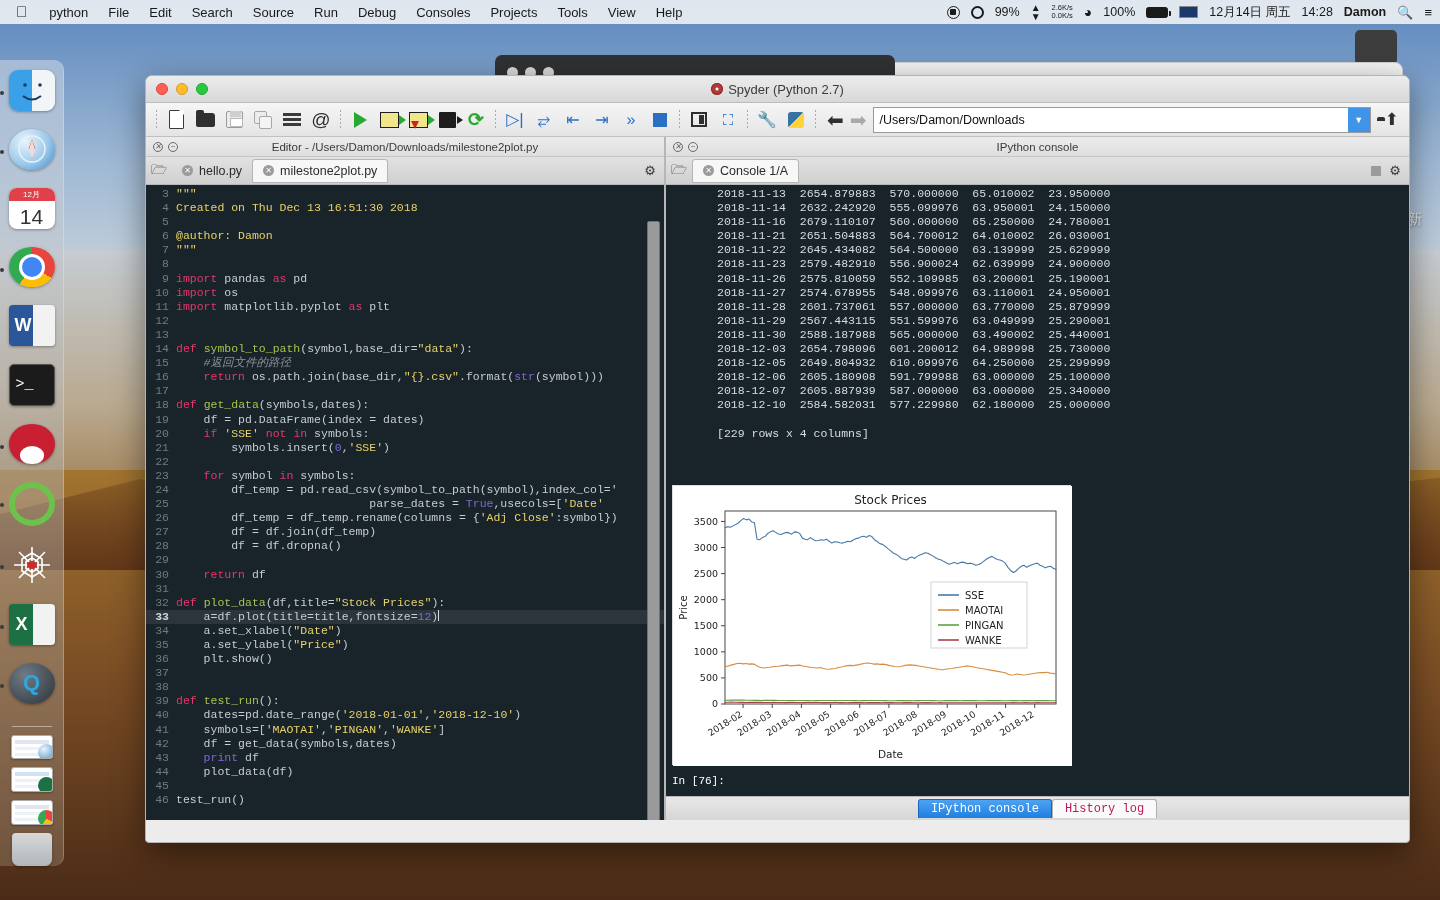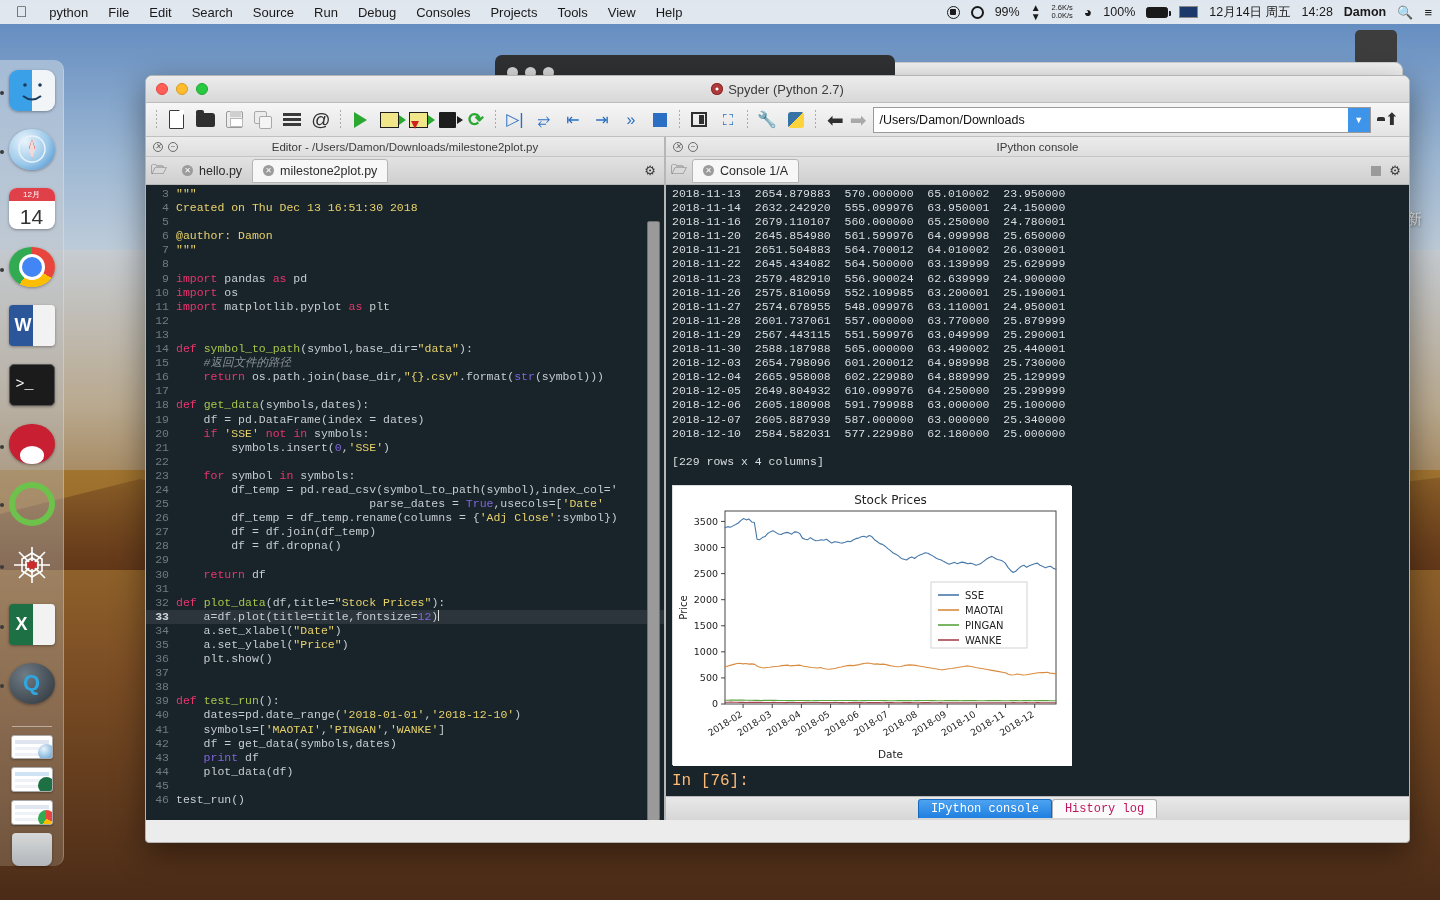--- a/index.html
+++ b/index.html
@@ -231,25 +231,25 @@
   .n0{ color:#7f66d8; }            
   .d { color:#c6cdd2; }            
   .caret { display:inline-block;width:1px;height:11px;background:#dcdcdc;vertical-align:-1px; }
   .vscroll { position:absolute; right:4px; top:36px; width:13px; height:600px;
         background:#9a9a9a; border:1px solid #6f6f6f; border-radius:2px; }
 
   
   .conwrap { flex:1; background:#19232a; position:relative; overflow:hidden;
         font-family:"Liberation Mono","DejaVu Sans Mono",monospace;
         font-size:11.5px; line-height:14.1px; color:#d8dde0; padding:2px 0 0 6px; }
-  .con-row { white-space:pre; }
+  .con-row { white-space:pre;margin-left:45px; }
   .plot { position:absolute; left:6px; top:300px; width:399px; height:280px; background:#fff;
         border:1px solid #ddd; }
-  .in-line { position:absolute; left:6px; bottom:32px; color:#fdba74; font-family:"Liberation Mono",monospace;
-        font-size:16px; }
+  .in-line { position:absolute; left:6px; bottom:32px; color:#ffffff; font-family:"Liberation Mono",monospace;
+        font-size:11px; }
   .con-tabs { position:absolute; left:0; right:0; bottom:0; height:24px;
         background:linear-gradient(180deg,#e8e8e8,#d6d6d6); border-top:1px solid #b8b8b8;
         display:flex; align-items:center; justify-content:center; gap:0; }
   .ctab { height:19px; padding:0 12px; font-size:12px; display:flex; align-items:center;
         border:1px solid #b0b0b0; border-bottom:none; border-radius:3px 3px 0 0; background:#fafafa; color:#be185d;}
   .ctab.sel { background:linear-gradient(180deg,#4da3f0,#1f7fe0); color:#fff; border-color:#1668bd; }
 
   
   .statusbar { height:24px; background:linear-gradient(180deg,#e9e9e9,#d7d7d7);
         border-top:1px solid #bcbcbc; display:flex; align-items:center;
@@ -545,31 +545,29 @@
           <span>Console 1/A</span>
         </div>
         <div class="sqr"></div>
         <div class="gear">⚙</div>
       </div>
       <div class="conwrap">
         <div id="con-rows">
             <div class="con-row">2018-11-13  2654.879883  570.000000  65.010002  23.950000</div>
             <div class="con-row">2018-11-14  2632.242920  555.099976  63.950001  24.150000</div>
             <div class="con-row">2018-11-16  2679.110107  560.000000  65.250000  24.780001</div>
-            <div class="con-row">2018-11-20  2645.854980  561.599976  64.099998  25.650000</div>
             <div class="con-row">2018-11-21  2651.504883  564.700012  64.010002  26.030001</div>
             <div class="con-row">2018-11-22  2645.434082  564.500000  63.139999  25.629999</div>
             <div class="con-row">2018-11-23  2579.482910  556.900024  62.639999  24.900000</div>
             <div class="con-row">2018-11-26  2575.810059  552.109985  63.200001  25.190001</div>
             <div class="con-row">2018-11-27  2574.678955  548.099976  63.110001  24.950001</div>
             <div class="con-row">2018-11-28  2601.737061  557.000000  63.770000  25.879999</div>
             <div class="con-row">2018-11-29  2567.443115  551.599976  63.049999  25.290001</div>
             <div class="con-row">2018-11-30  2588.187988  565.000000  63.490002  25.440001</div>
             <div class="con-row">2018-12-03  2654.798096  601.200012  64.989998  25.730000</div>
-            <div class="con-row">2018-12-04  2665.958008  602.229980  64.889999  25.129999</div>
             <div class="con-row">2018-12-05  2649.804932  610.099976  64.250000  25.299999</div>
             <div class="con-row">2018-12-06  2605.180908  591.799988  63.000000  25.100000</div>
             <div class="con-row">2018-12-07  2605.887939  587.000000  63.000000  25.340000</div>
             <div class="con-row">2018-12-10  2584.582031  577.229980  62.180000  25.000000</div>
           </div>
         <div class="con-row" style="height:14px"></div>
         <div class="con-row">[229 rows x 4 columns]</div>
 
         <div class="plot">
           <svg id="chart-svg" width="399" height="280" viewBox="0 0 399 280">

